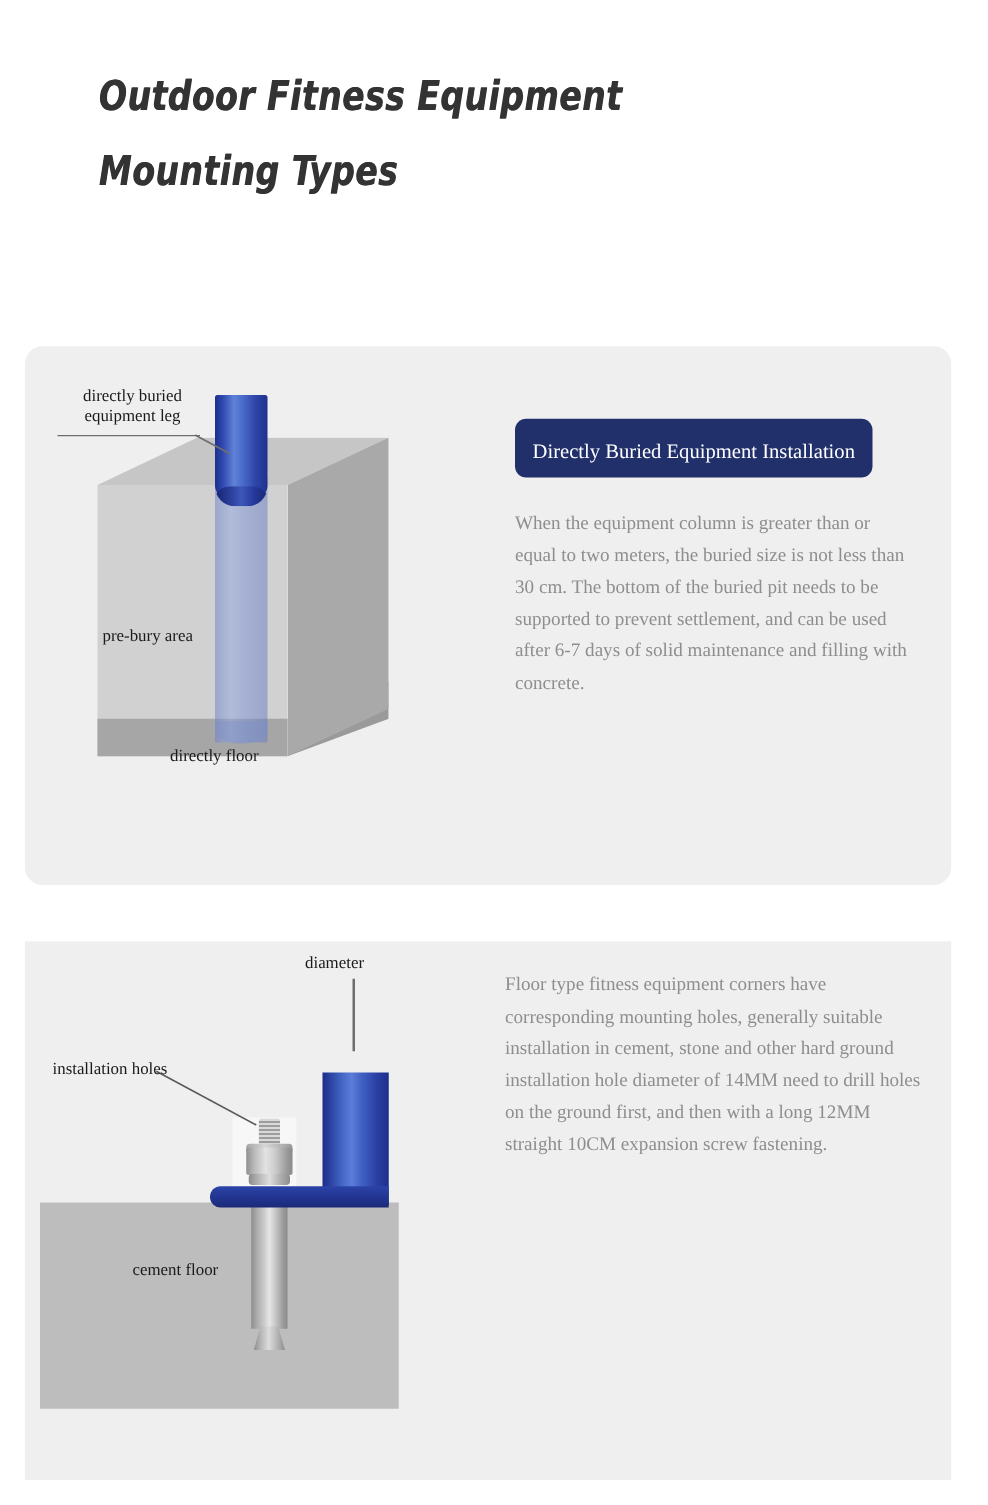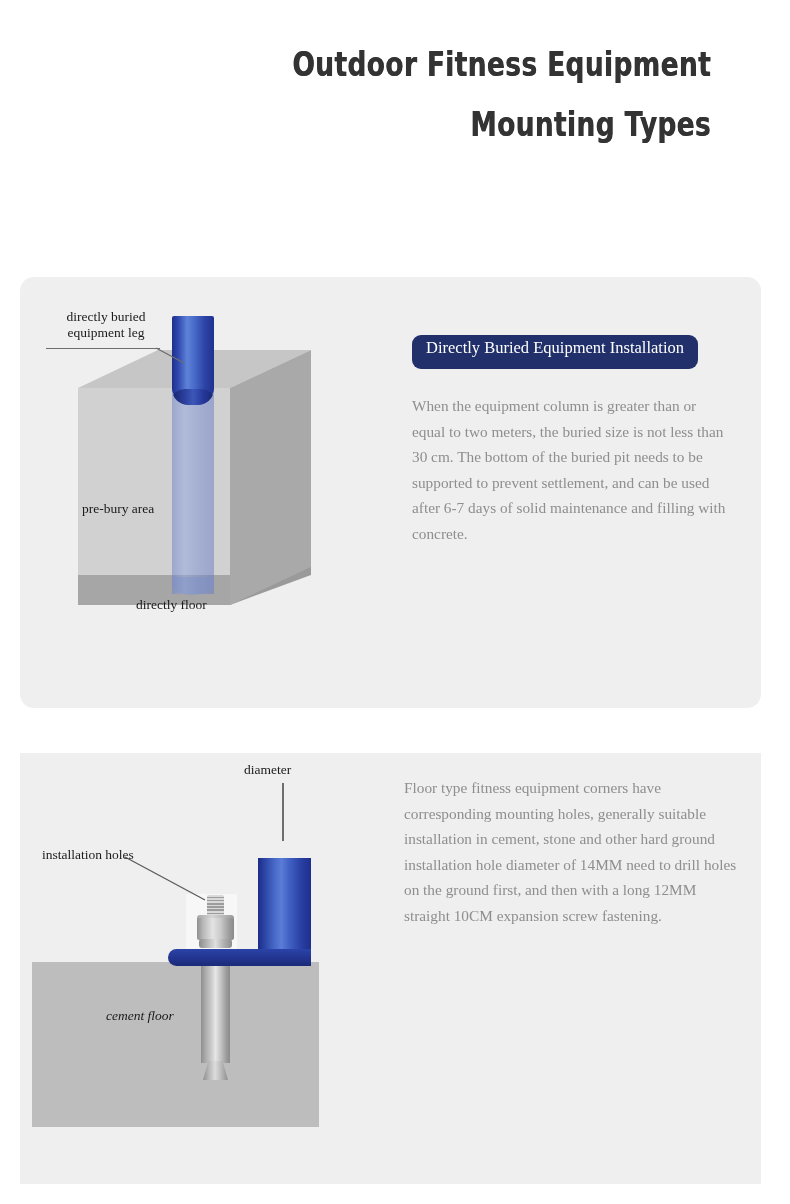--- a/index.html
+++ b/index.html
@@ -8,22 +8,23 @@
     width: 790px;
     height: 1204px;
     background: #ffffff;
     font-family: "Liberation Serif", serif;
     overflow: hidden;
     position: relative;
   }
 
   
   .page-title {
-    padding-top: 48px;
-    text-align: right;
+    padding-top: 60px;
+    text-align: left;
+    font-style: italic;
   }
   .title-line {
     font-family: "DejaVu Sans", sans-serif;
     font-weight: bold;
     font-size: 33px;
     letter-spacing: 0.5px;
     color: #333333;
     line-height: 1.0;
     transform: scaleX(0.80);
     transform-origin: center center;
@@ -61,21 +62,21 @@
     background: #21306a;
     color: #ffffff;
     font-family: "Liberation Serif", serif;
     border-radius: 9px;
     white-space: nowrap;
   }
   #card-buried .badge {
     margin-left: 0px;
     margin-top: 58px;
     font-size: 16.5px;
-    padding: 3px 14px 11px 14px;
+    padding: 16px 14px 11px 14px;
   }
   #card-floor .badge {
     margin-left: 0px;
     margin-top: 72px;
     font-size: 19px;
     padding: 11px 30px 13px 26px;
   }
 
   .body-copy {
     color: #8e8e8e;
@@ -239,21 +240,21 @@
         #9c9c9c 1.6px, #9c9c9c 3.2px),
       #b9b9b9;
     border-radius: 2px 2px 0 0;
   }
 
   
   #lbl-equipment { left: 224px; top: 9px; }
   #leader-equip { left: 262px; top: 30px; width: 1.6px; height: 58px; }
   #lbl-holes { left: 22px; top: 94px; text-align: right; }
   #leader-holes { left: 105px; top: 104px; width: 82px; height: 44px; }
-  #lbl-cementfloor { left: 86px; top: 255px; font-style: italic; }
+  #lbl-cementfloor { left: 86px; top: 255px; }
 
   svg.leader-svg { position: absolute; overflow: visible; }
 </style>
 </head>
 <body>
 
 <div class="page-title">
   <div class="title-line first">Outdoor  Fitness  Equipment</div>
   <div class="title-line second">Mounting Types</div>
 </div>

